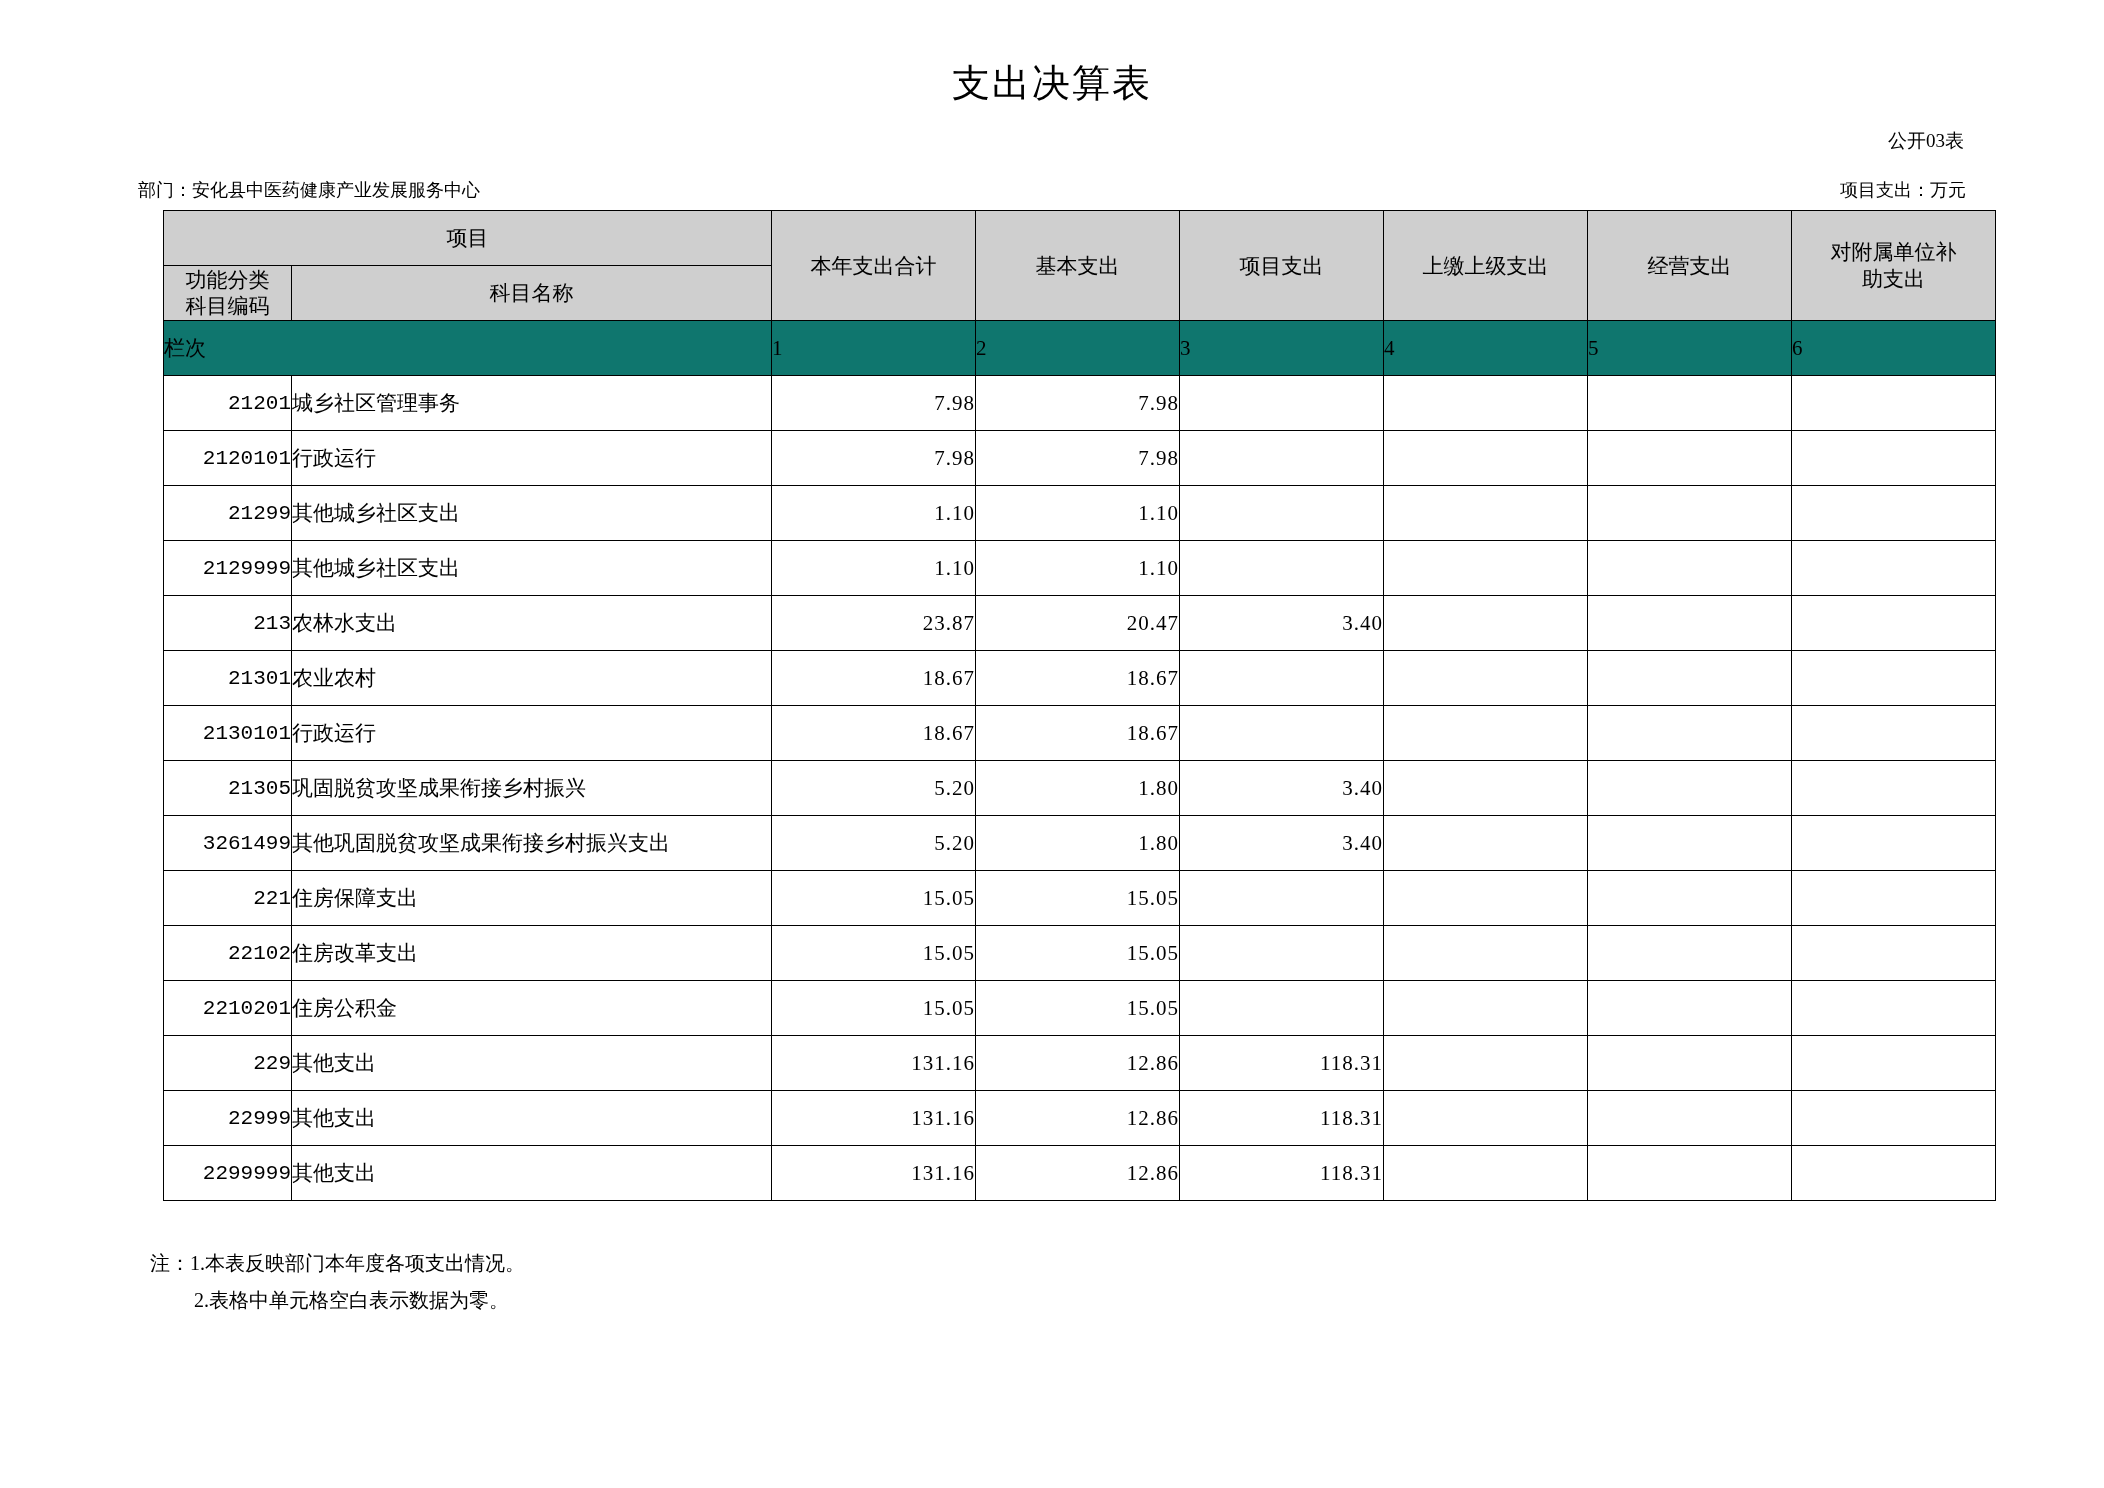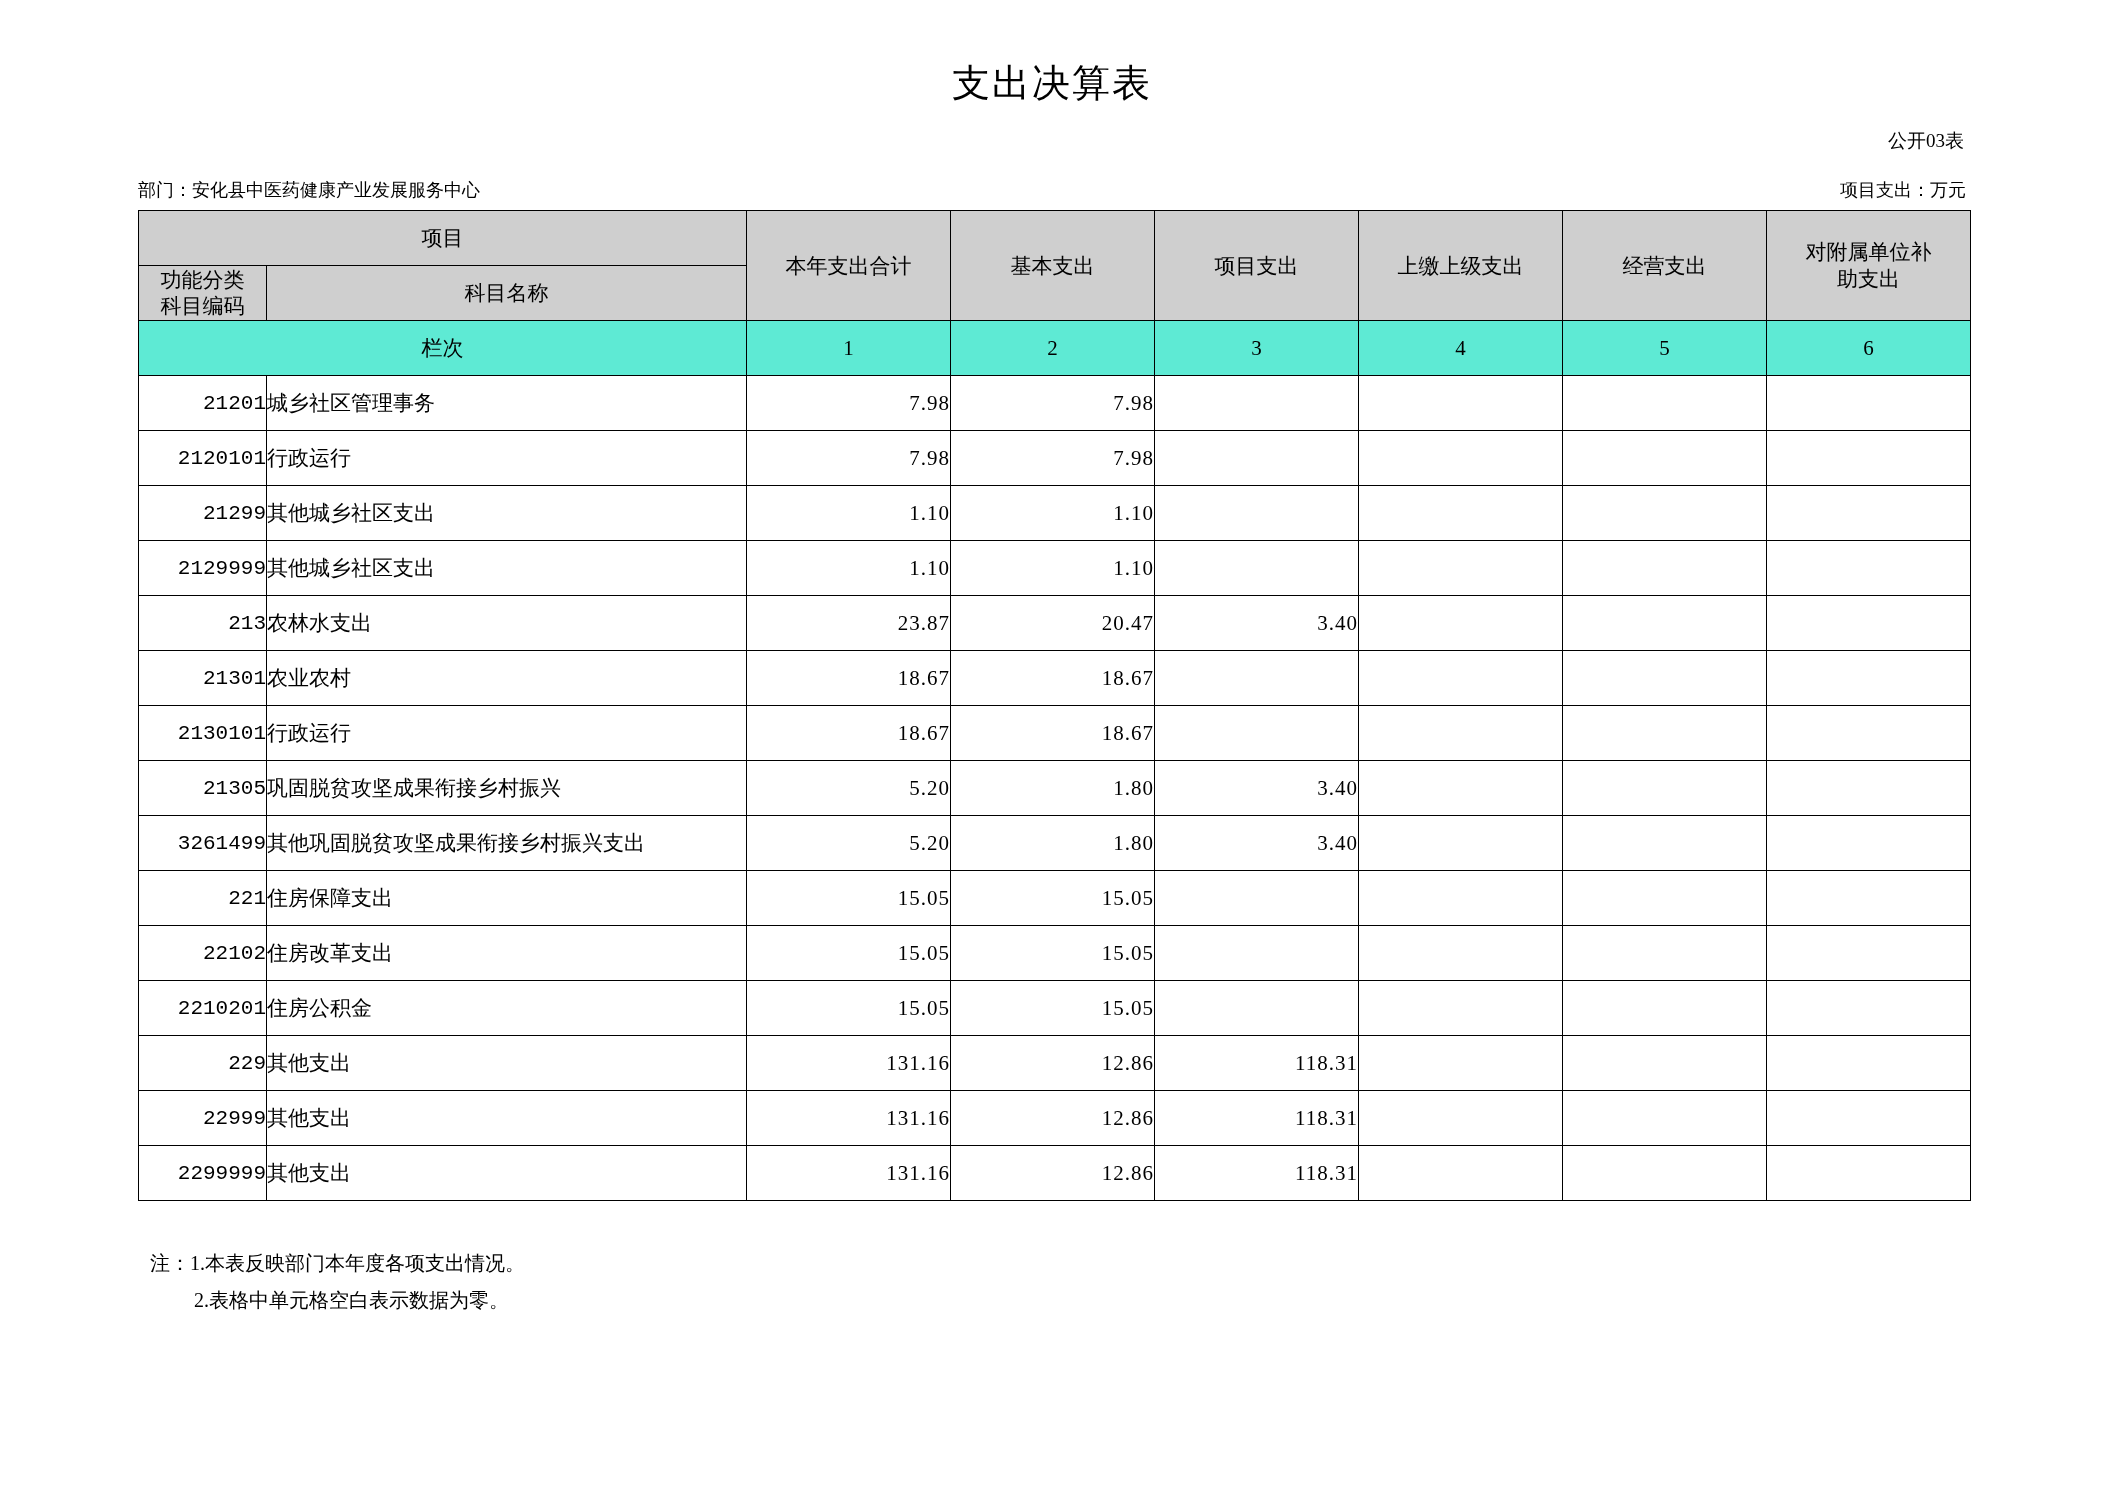--- a/index.html
+++ b/index.html
@@ -45,37 +45,37 @@
   .table-wrap {
     position: absolute;
     left: 138px;
     top: 210px;
     width: 1832px;
   }
   table.main {
     border-collapse: collapse;
     width: 1832px;
     table-layout: fixed;
+    margin-left: 25px;
   }
   table.main td, table.main th {
     border: 1px solid #000000;
     font-weight: normal;
     font-size: 21px;
     padding: 0;
     height: 55px;
     box-sizing: border-box;
   }
   .hdr {
     background: #cfcfcf;
     text-align: center;
     vertical-align: middle;
   }
   .hdr-sub {
-    background: #5eead4;
-    text-align: center;
+    background: #0f766e;
     vertical-align: middle;
   }
   .cell-code {
     text-align: right;
     vertical-align: middle;
     font-family: Liberation Mono, monospace;
   }
   .cell-name {
     text-align: left;
     vertical-align: middle;

